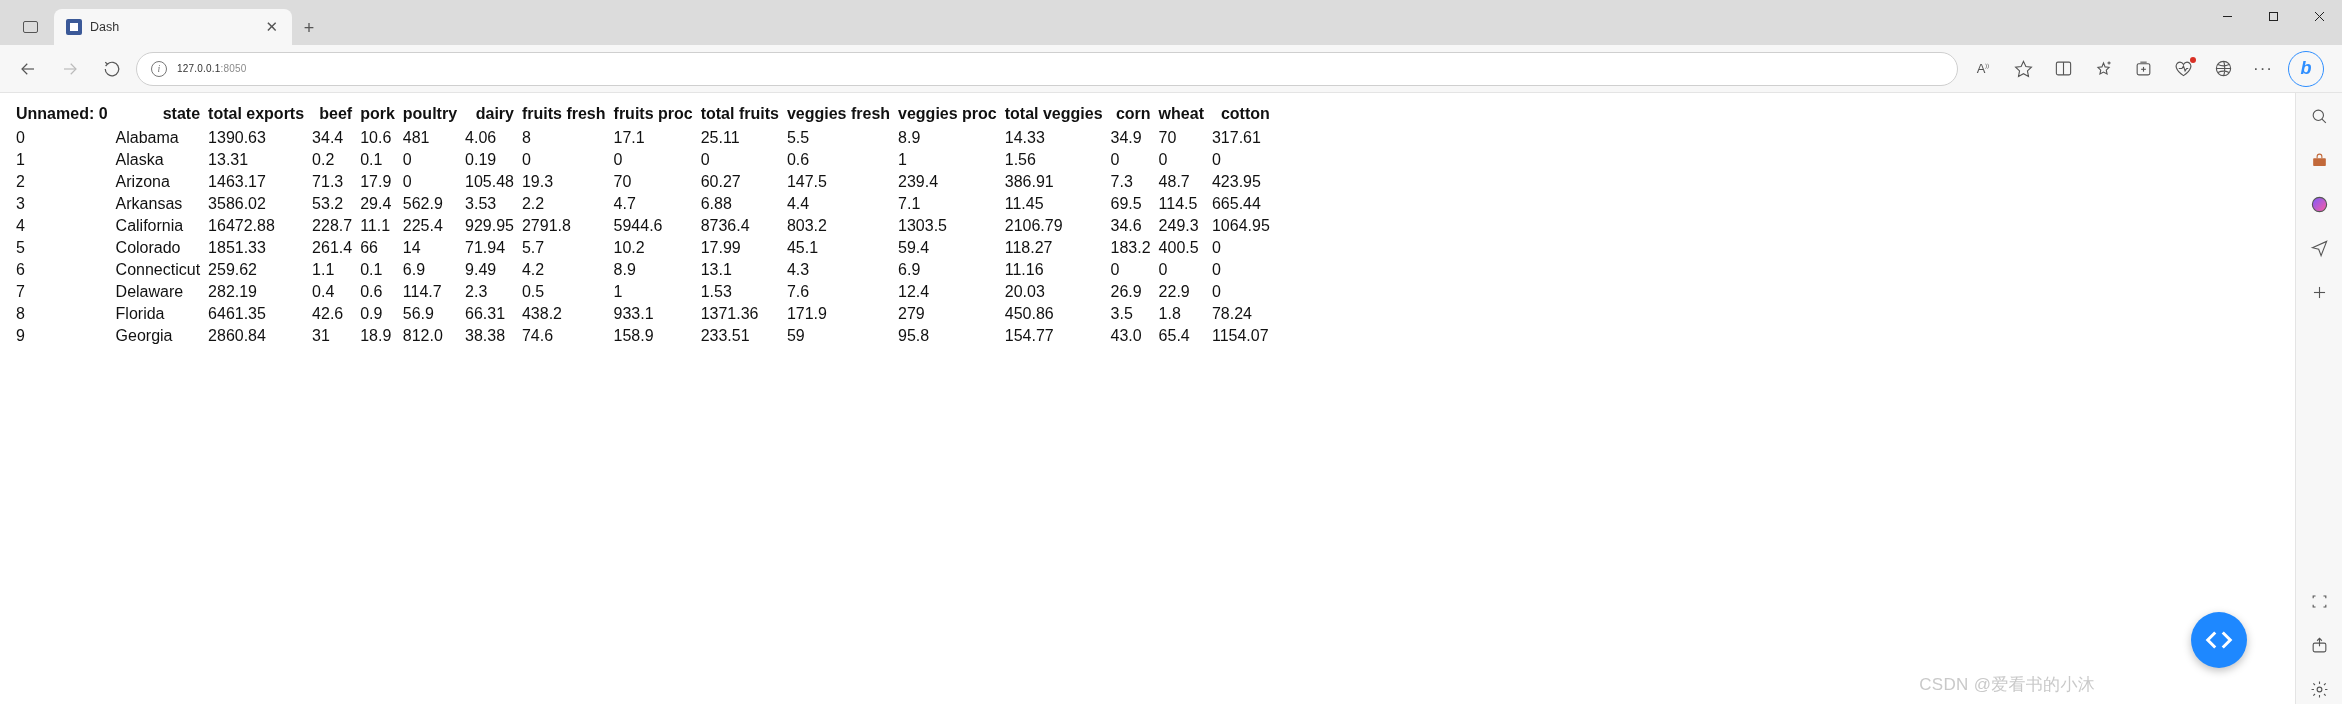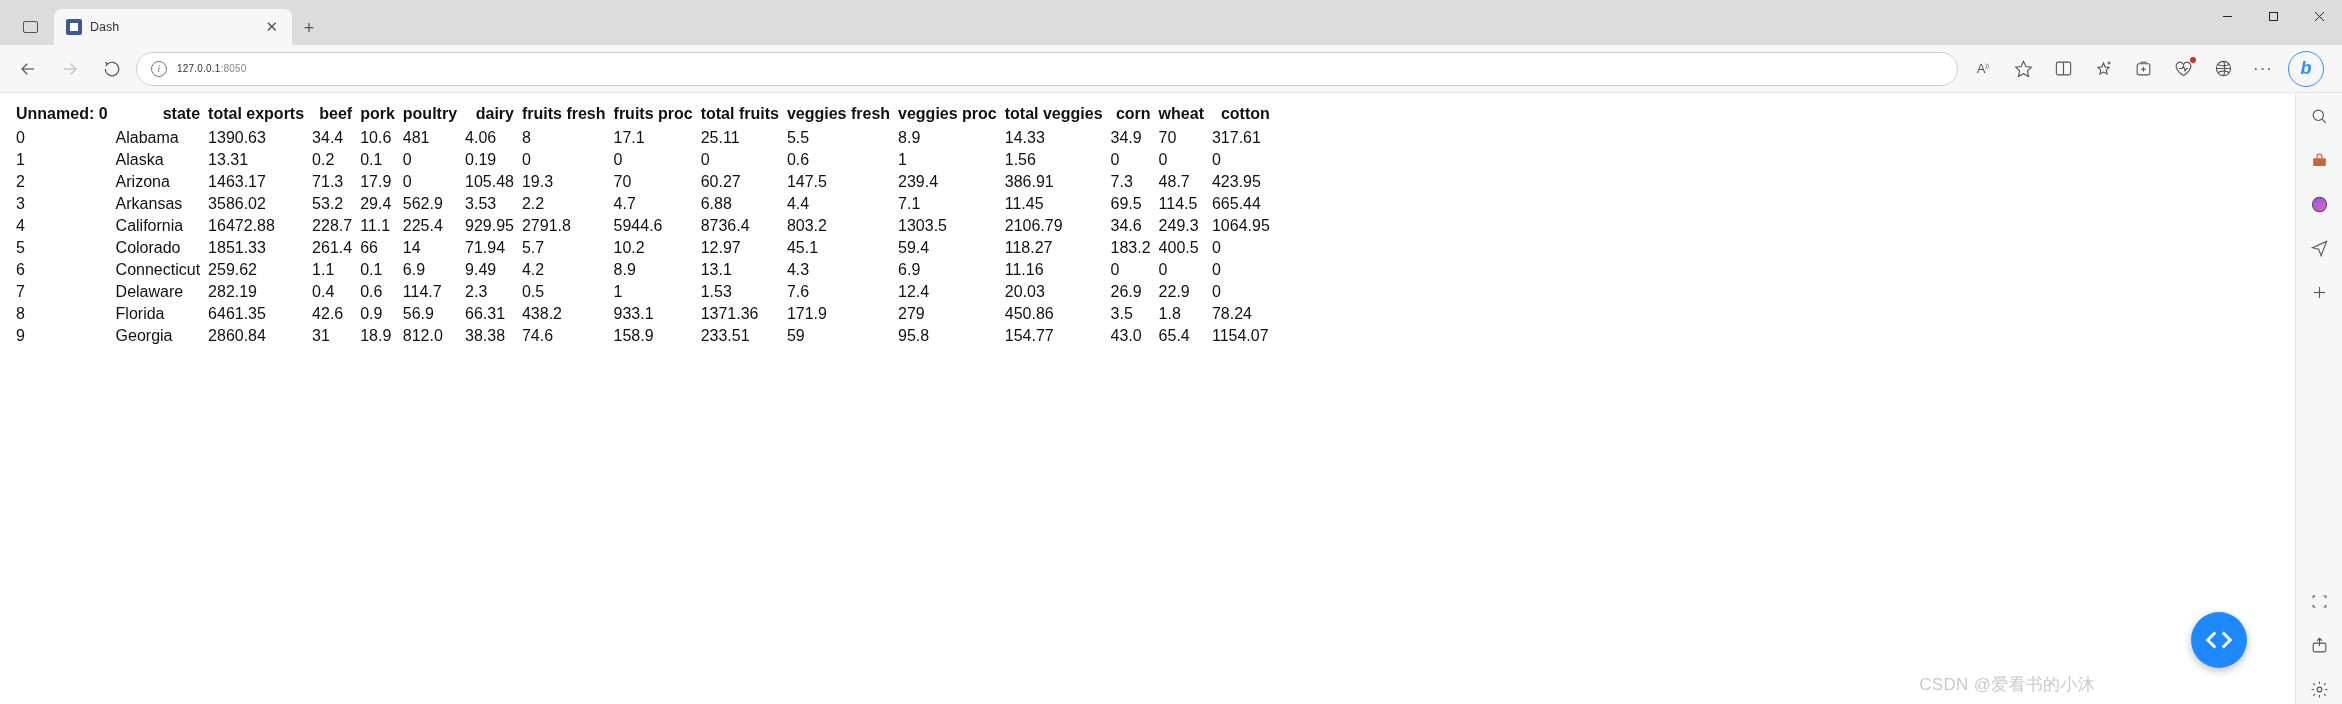--- a/index.html
+++ b/index.html
@@ -283,21 +283,21 @@
           <tr>
             <td>5</td>
             <td>Colorado</td>
             <td>1851.33</td>
             <td>261.4</td>
             <td>66</td>
             <td>14</td>
             <td>71.94</td>
             <td>5.7</td>
             <td>10.2</td>
-            <td>12.97</td>
+            <td>17.99</td>
             <td>45.1</td>
             <td>59.4</td>
             <td>118.27</td>
             <td>183.2</td>
             <td>400.5</td>
             <td>0</td>
           </tr>
           <tr>
             <td>6</td>
             <td>Connecticut</td>

